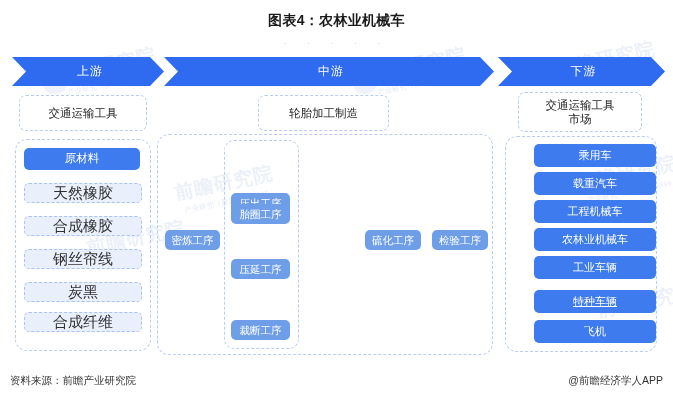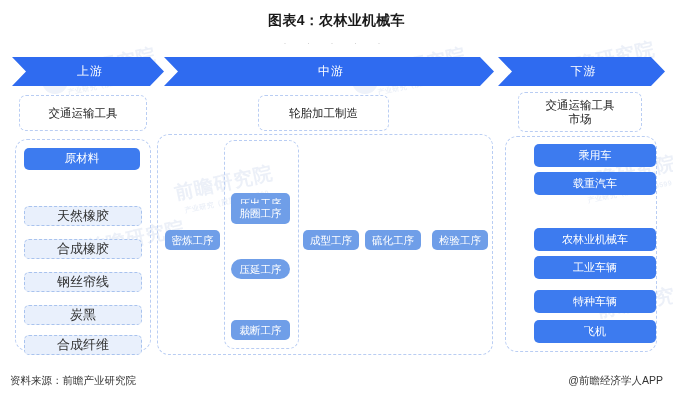--- a/index.html
+++ b/index.html
@@ -66,21 +66,21 @@
   .box-down{left:505px;top:136px;width:150px;height:214px;}
 
   
   .chip{
     position:absolute;display:flex;align-items:center;justify-content:center;
     border-radius:5px;font-size:11px;text-align:center;line-height:1.15;
   }
   
   .chip-solid{background:#3d7bef;color:#ffffff;}
   
-  .chip-light{background:#e9f0fc;color:#303030;border:1px dashed #a9c3ee;font-size:13px;margin-top:23px;}
+  .chip-light{background:#e9f0fc;color:#303030;border:1px dashed #a9c3ee;font-size:15px;}
   
   .chip-mid{background:#6f9ee8;color:#ffffff;font-size:10.5px;}
 
   .up-chip{left:24px;width:116px;}
   .down-chip{left:519px;width:122px;height:23px;margin-left:15px;}
   .proc-v{left:231px;width:59px;height:20px;}
 </style>
 </head>
 <body>
 
@@ -152,31 +152,31 @@
   <div class="chip chip-solid up-chip" style="top:148px;height:22px;font-size:11.5px;">原材料</div>
   <div class="chip chip-light up-chip" style="top:183px;height:18px;">天然橡胶</div>
   <div class="chip chip-light up-chip" style="top:216px;height:18px;">合成橡胶</div>
   <div class="chip chip-light up-chip" style="top:249px;height:18px;">钢丝帘线</div>
   <div class="chip chip-light up-chip" style="top:282px;height:18px;">炭黑</div>
   <div class="chip chip-light up-chip" style="top:312px;height:18px;">合成纤维</div>
 
   <div class="chip chip-mid" style="left:165px;top:230px;width:55px;height:20px;">密炼工序</div>
 
   <div class="chip chip-mid proc-v" style="top:147px;margin-top:46px;">压出工序</div>
-  <div class="chip chip-mid proc-v" style="top:204px;font-family:Liberation Mono, monospace;">胎圈工序</div>
-  <div class="chip chip-mid proc-v" style="top:259px;border-radius:10px;">压延工序</div>
+  <div class="chip chip-mid proc-v" style="top:204px;">胎圈工序</div>
+  <div class="chip chip-mid proc-v" style="top:259px;">压延工序</div>
   <div class="chip chip-mid proc-v" style="top:320px;">裁断工序</div>
 
-  <div class="chip chip-mid" style="left:303px;top:230px;width:56px;height:20px;">成型工序</div>
   <div class="chip chip-mid" style="left:365px;top:230px;width:56px;height:20px;">硫化工序</div>
   <div class="chip chip-mid" style="left:432px;top:230px;width:56px;height:20px;">检验工序</div>
 
   <div class="chip chip-solid down-chip" style="top:144px;">乘用车</div>
   <div class="chip chip-solid down-chip" style="top:172px;">载重汽车</div>
+  <div class="chip chip-solid down-chip" style="top:200px;">工程机械车</div>
   <div class="chip chip-solid down-chip" style="top:228px;">农林业机械车</div>
   <div class="chip chip-solid down-chip" style="top:256px;">工业车辆</div>
-  <div class="chip chip-solid down-chip" style="top:290px;">特种车辆</div>
+  <div class="chip chip-solid down-chip" style="top:290px;text-decoration:underline;">特种车辆</div>
   <div class="chip chip-solid down-chip" style="top:320px;">飞机</div>
 
   <div style="position:absolute;left:10px;top:374px;font-size:10.5px;color:#333;">资料来源：前瞻产业研究院</div>
   <div style="position:absolute;right:10px;top:374px;font-size:10.5px;color:#333;">@前瞻经济学人APP</div>
 
 </div>
 
 </body></html>

